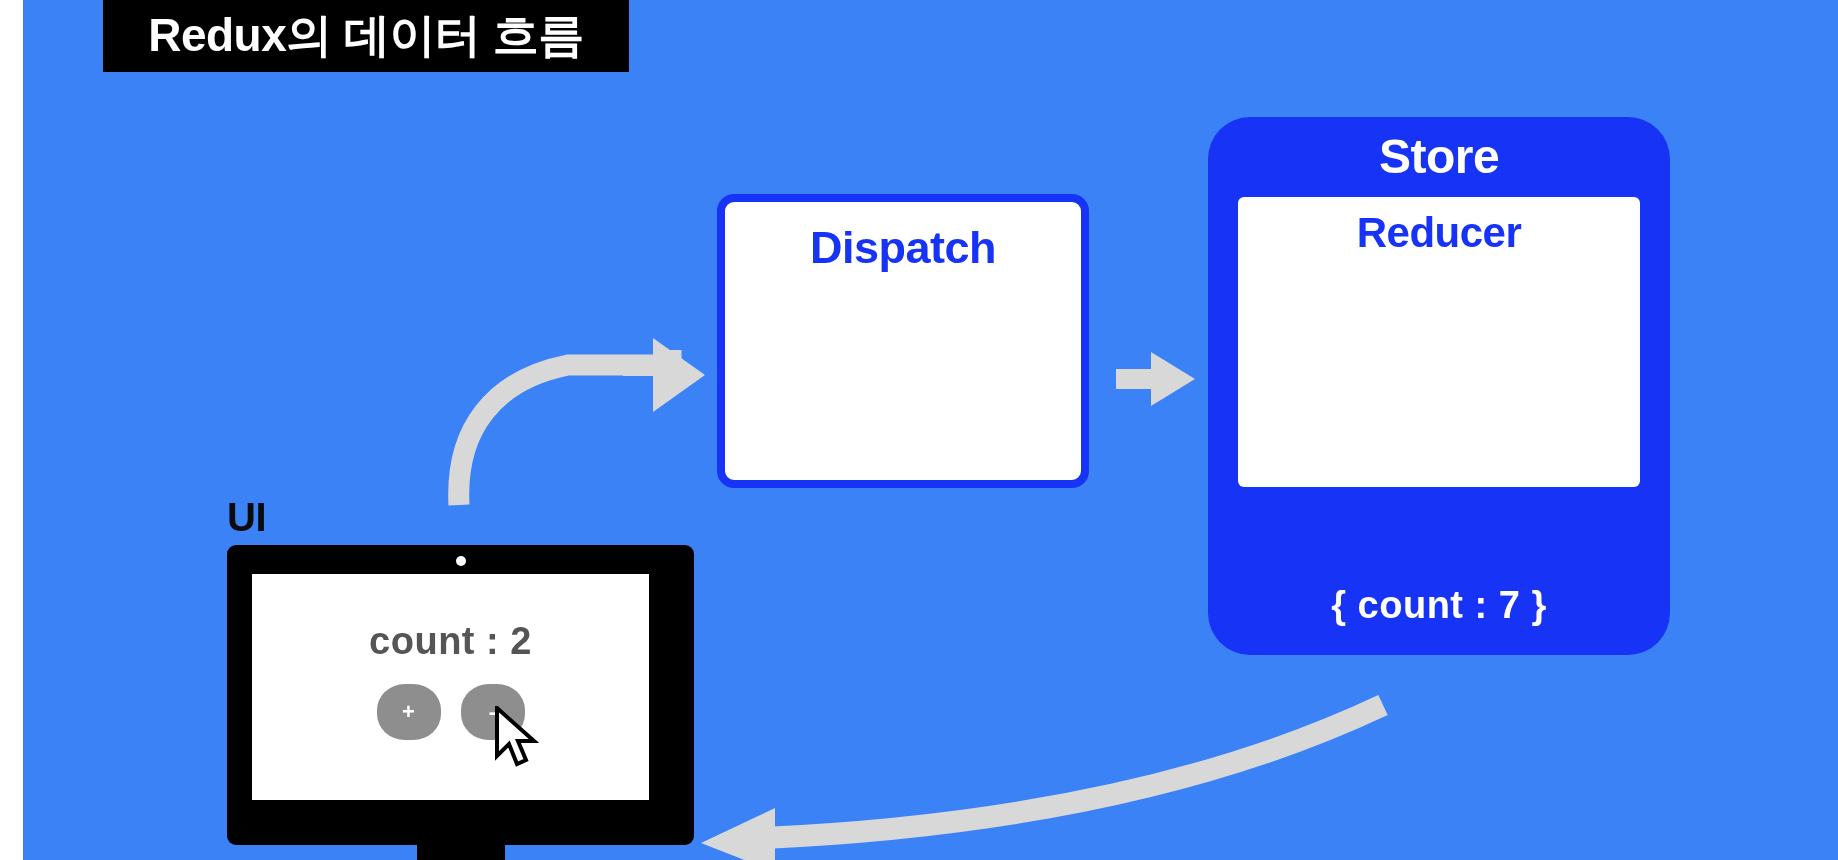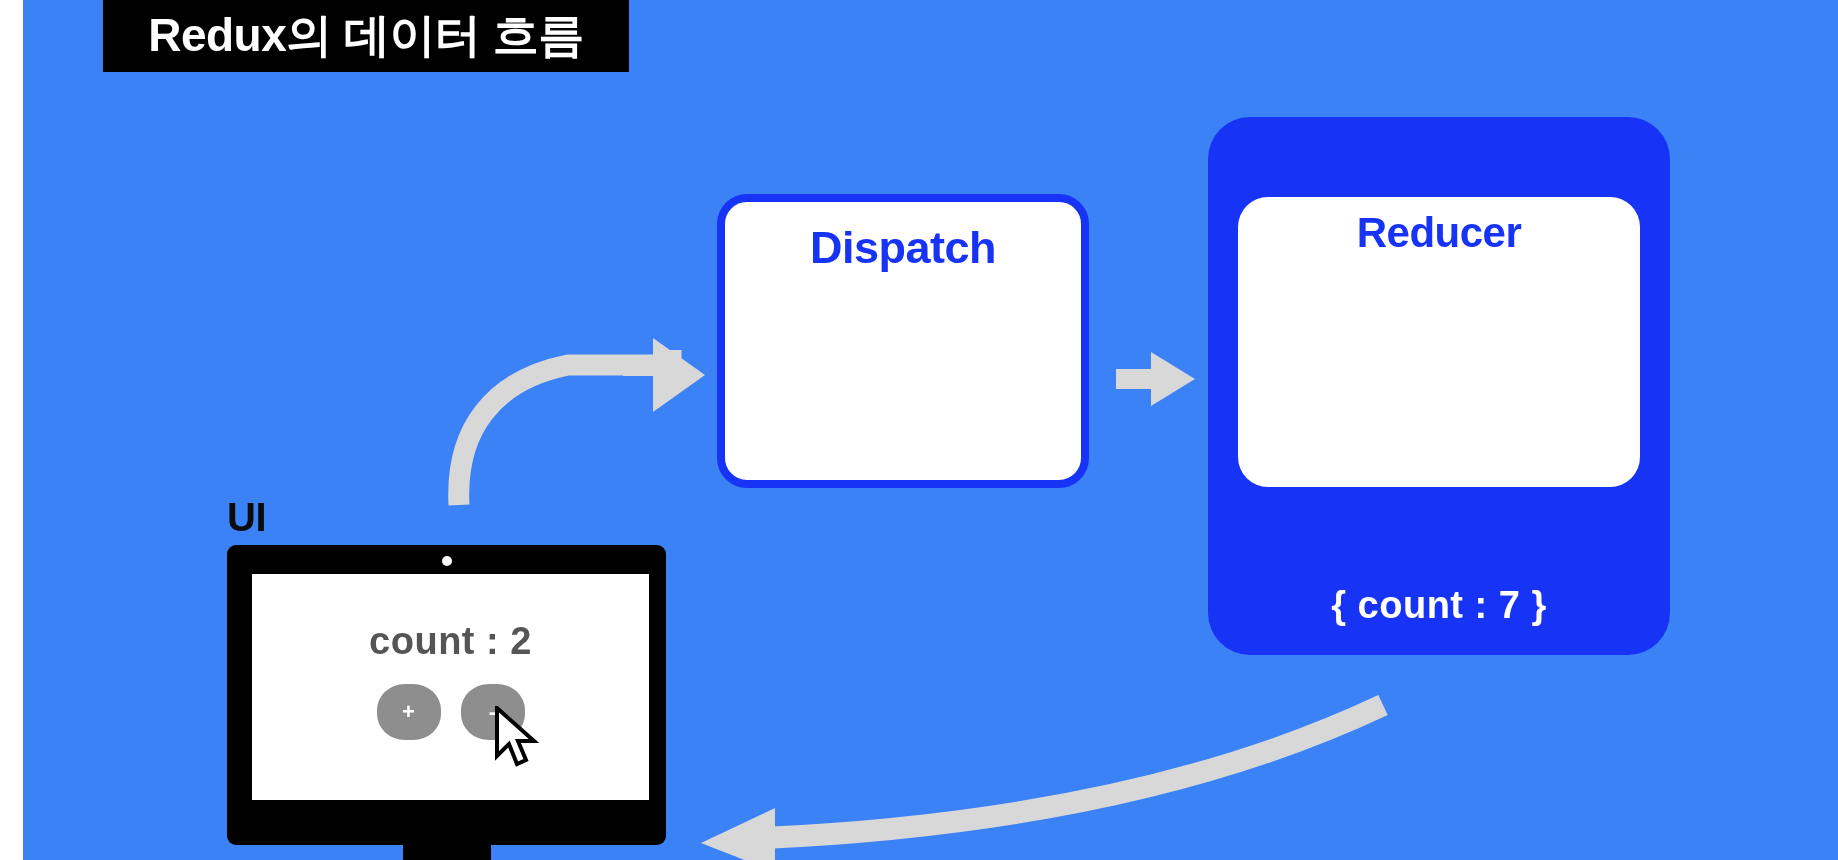--- a/index.html
+++ b/index.html
@@ -40,21 +40,21 @@
   }
 
   
   .dispatch-box {
     position: absolute;
     left: 694px;
     top: 194px;
     width: 372px;
     height: 294px;
     border: 8px solid #1733f5;
-    border-radius: 30px;
+    border-radius: 17px;
     background: #ffffff;
     box-sizing: border-box;
   }
   .dispatch-label {
     position: absolute;
     left: 0;
     right: 0;
     top: 20px;
     text-align: center;
     color: #1733f5;
@@ -84,21 +84,21 @@
     font-weight: bold;
     letter-spacing: -0.5px;
   }
   .reducer-box {
     position: absolute;
     left: 30px;
     top: 80px;
     width: 402px;
     height: 290px;
     background: #ffffff;
-    border-radius: 30px;
+    border-radius: 6px;
   }
   .reducer-label {
     position: absolute;
     left: 0;
     right: 0;
     top: 12px;
     text-align: center;
     color: #1733f5;
     font-size: 42px;
     font-weight: bold;
@@ -127,20 +127,21 @@
     letter-spacing: -0.5px;
   }
   .monitor {
     position: absolute;
     left: 204px;
     top: 545px;
     width: 439px;
     height: 300px;
     background: #000000;
     border-radius: 9px;
+    padding-left: 28px;
   }
   .monitor-camera {
     position: absolute;
     left: 50%;
     top: 11px;
     margin-left: -5px;
     width: 10px;
     height: 10px;
     border-radius: 50%;
     background: #ffffff;
@@ -249,20 +250,21 @@
                C 1180 790, 960 828, 740 838" fill="none" stroke="#d8d8d8" stroke-width="22" stroke-linecap="butt"></path>
       <path d="M 752 808 L 678 843 L 752 872 Z" fill="#d8d8d8"></path>
     </g>
   </svg>
 
   <div class="dispatch-box">
     <div class="dispatch-label">Dispatch</div>
   </div>
 
   <div class="store-box">
+    <div class="store-label">Store</div>
     <div class="reducer-box">
       <div class="reducer-label">Reducer</div>
     </div>
     <div class="store-state">{ count : 7 }</div>
   </div>
 
   <div class="ui-label">UI</div>
 
   <div class="monitor">
     <div class="monitor-camera"></div>

